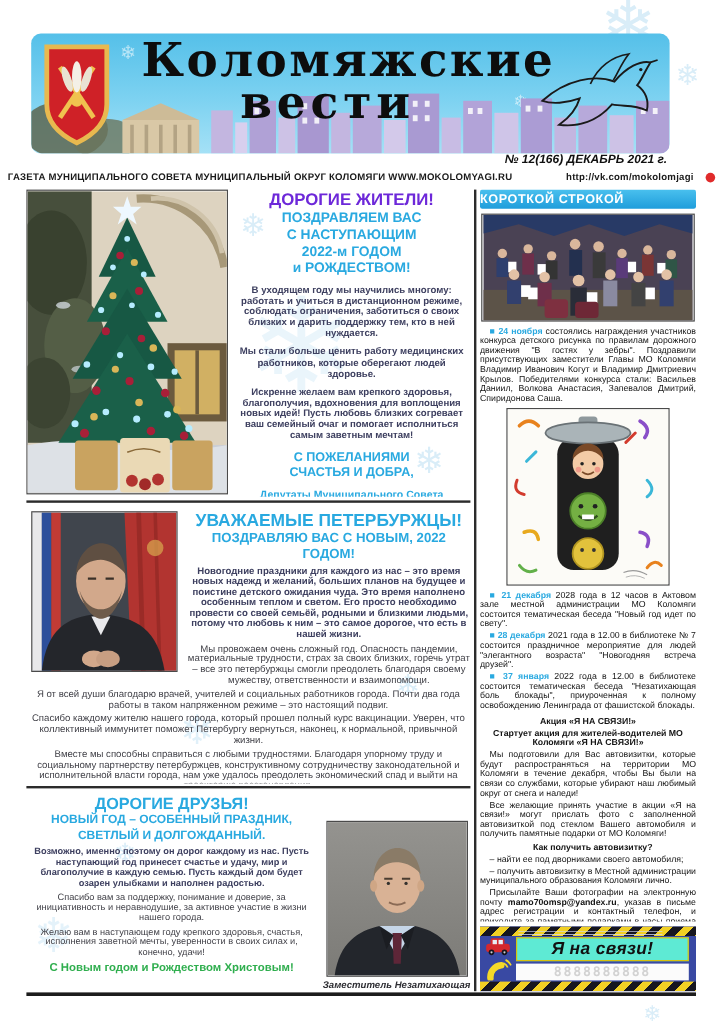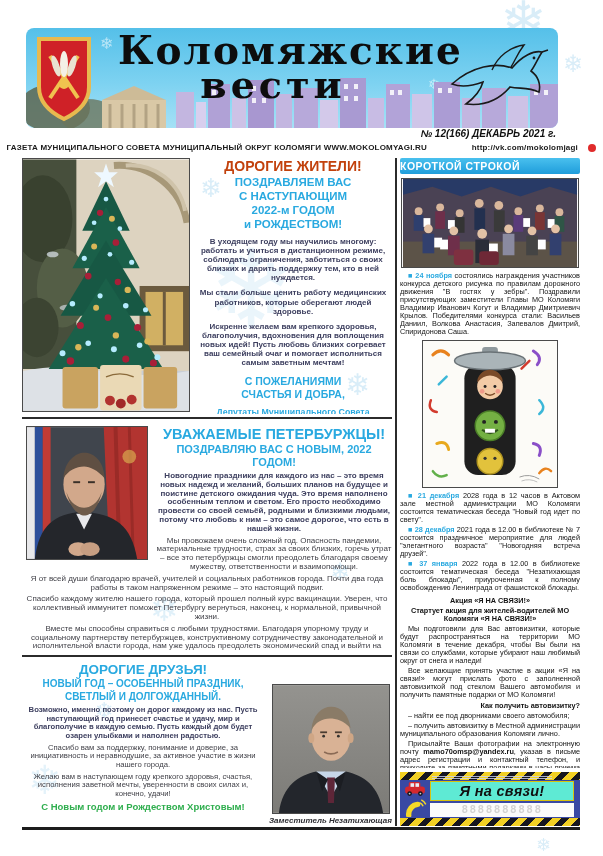--- a/index.html
+++ b/index.html
@@ -20,21 +20,21 @@
   .subtitle-row .vk{font-weight:bold;color:#1a1a1a;padding-left:35px;}
   .age-dot{display:inline-block;width:8px;height:8px;border-radius:50%;background:#e02b2b;margin-left:8px;vertical-align:middle;}
   
   .vsep{position:absolute;left:395px;top:158px;width:2px;height:668px;background:#2b2b2b;z-index:1;}
   .rule{position:absolute;left:22px;width:370px;height:2px;background:#2b2b2b;z-index:2;}
   .bottom-rule{position:absolute;left:22px;top:827px;width:558px;height:3px;background:#1c1c1c;z-index:2;}
   .photo-frame{border:1px solid #4a4a4a;background:#fff;box-sizing:border-box;}
   
   .tree-photo{position:absolute;left:22px;top:158px;width:168px;height:254px;z-index:1;}
   .art1{position:absolute;left:194px;top:158px;width:198px;height:256px;text-align:center;z-index:1;overflow:hidden;}
-  .art1 .tl0{font-size:14px;font-weight:bold;color:#c2410c;line-height:1.2;}
+  .art1 .tl0{font-size:14px;font-weight:bold;color:#6d28d9;line-height:1.2;}
   .art1 .tl{font-size:11.5px;font-weight:bold;color:#29a9e0;line-height:1.22;}
   .art1 p{font-size:8px;font-weight:bold;color:#3e4060;line-height:1.14;margin:6px 0 0 0;}
   .art1 .wish{font-size:10.5px;font-weight:bold;color:#29a9e0;line-height:1.2;margin-top:8px;}
   .art1 .sig{font-size:8.8px;font-weight:bold;color:#29a9e0;line-height:1.25;margin-top:7px;}
   
   .art2{position:absolute;left:22px;top:424px;width:370px;height:229px;z-index:1;overflow:hidden;text-align:center;}
   .art2 .photo{float:left;width:122px;height:134px;margin:2px 8px 4px 4px;}
   .art2 h1{font-size:14.5px;font-weight:bold;color:#29a9e0;margin:2px 0 0 0;line-height:1.15;}
   .art2 h2{font-size:11px;font-weight:bold;color:#29a9e0;margin:0 0 3px 0;line-height:1.2;}
   .art2 p{font-size:8px;line-height:1.1;margin:3px 0 0 0;color:#3f3f46;}
@@ -48,21 +48,21 @@
   .art3 p.lead{font-weight:bold;color:#3e4060;}
   .art3 .green{font-size:9.5px;font-weight:bold;color:#2fae4e;margin-top:3px;}
   .art3 .sig{font-size:8px;font-weight:bold;font-style:italic;color:#2e2e33;text-align:right;margin-top:4px;line-height:1.25;}
   
   .rcol{position:absolute;left:400px;top:158px;width:180px;height:610px;z-index:1;overflow:hidden;}
   .rcol-bar{height:16px;background:linear-gradient(180deg,#49c0ee,#1f9ddb);color:#fff;font-size:10.5px;font-weight:bold;text-align:left;line-height:16px;letter-spacing:.5px;border-radius:2px;}
   .rphoto{display:block;margin:4px auto 4px auto;}
   .rcol p{font-size:7.3px;line-height:1.1;margin:2px 0 0 0;color:#141414;text-align:justify;text-indent:8px;}
   .rcol .date{color:#29a9e0;font-weight:bold;}
   .rcol .center{text-align:center;text-indent:0;font-weight:bold;}
-  .rcol .how{font-weight:bold;text-indent:8px;text-align:right;}
+  .rcol .how{font-weight:bold;text-indent:8px;text-align:center;}
   .rcol .dash{text-indent:8px;}
   .rcol b{font-weight:bold;}
   
   .svz{position:absolute;left:400px;top:772px;width:180px;height:54px;background:#3949a3;z-index:2;overflow:hidden;}
   .hz{position:absolute;left:0;width:100%;height:8px;background:repeating-linear-gradient(135deg,#f2d024 0 6px,#16161f 6px 12px);}
   .svz .icons{position:absolute;left:2px;top:9px;width:26px;height:36px;}
   .svz .ybox{position:absolute;left:30px;top:9px;width:144px;height:20px;background:#5eead4;border:1px solid #d8c30e;box-sizing:border-box;text-align:center;}
   .svz .ytext{font-size:14.5px;font-weight:bold;font-style:italic;color:#111;line-height:18px;letter-spacing:.3px;}
   .svz .fineprint{position:absolute;left:32px;top:4px;width:120px;height:4px;background:repeating-linear-gradient(180deg,#cfd6f2 0 1px,transparent 1px 2px);opacity:.8;}
   .svz .dbox{position:absolute;left:30px;top:31px;width:144px;height:14px;background:#fbfbfb;text-align:center;}

